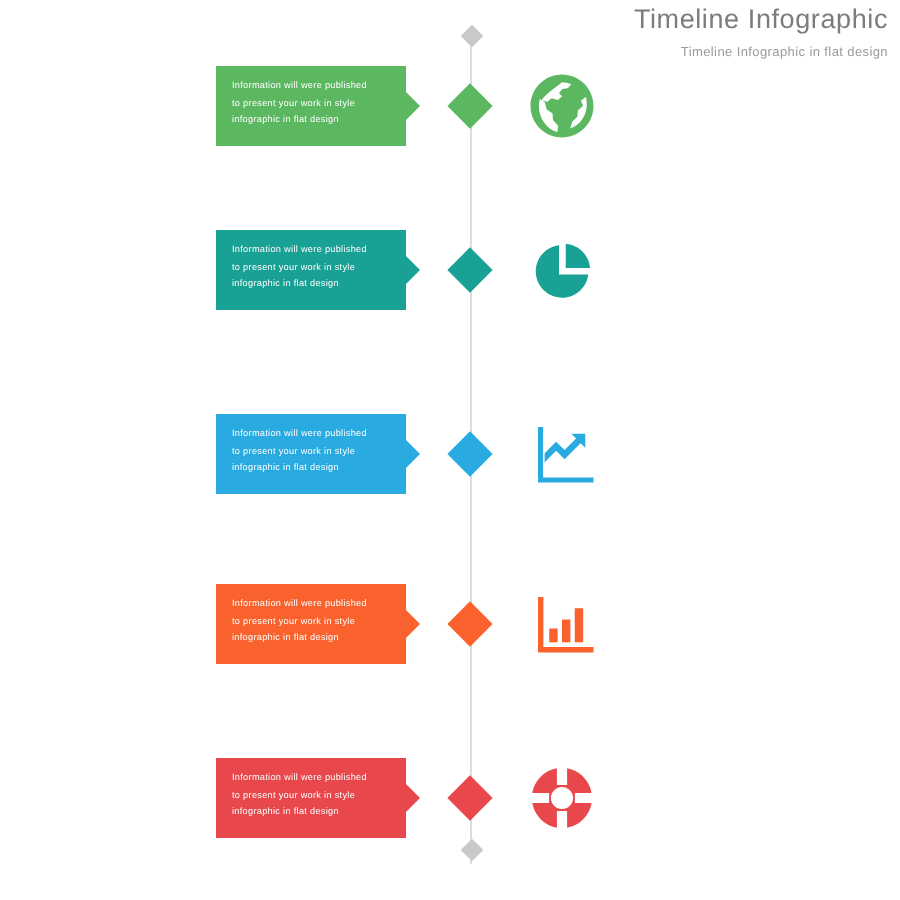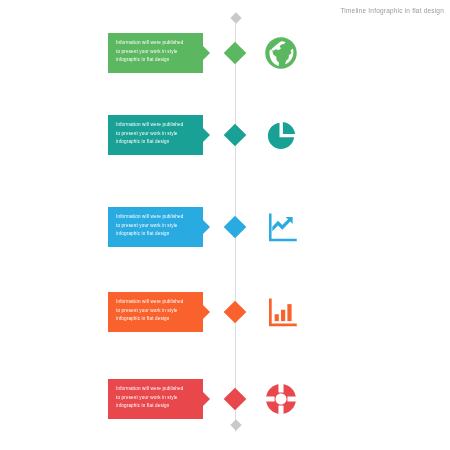--- a/index.html
+++ b/index.html
@@ -127,20 +127,21 @@
     width: 36px;
     height: 36px;
   }
 </style>
 </head>
 <body style="background: rgb(255, 255, 255);">
 
 <div id="infographic">
 
   <div class="header">
+    <div class="header-title" style="color: rgb(124, 124, 124);">Timeline Infographic</div>
     <div class="header-subtitle" style="color: rgb(154, 154, 154);">Timeline Infographic in flat design</div>
   </div>
 
   <div class="spine" style="background: rgb(220, 220, 220);"></div>
   <div class="cap-diamond cap-top" style="background: rgb(201, 201, 201);"></div>
   <div class="cap-diamond cap-bottom" style="background: rgb(201, 201, 201);"></div>
 
   <div class="row" id="row-1" style="top:33px;">
     <div class="callout" style="background: rgb(92, 184, 96);">
       <span class="callout-line">Information will were published</span>

